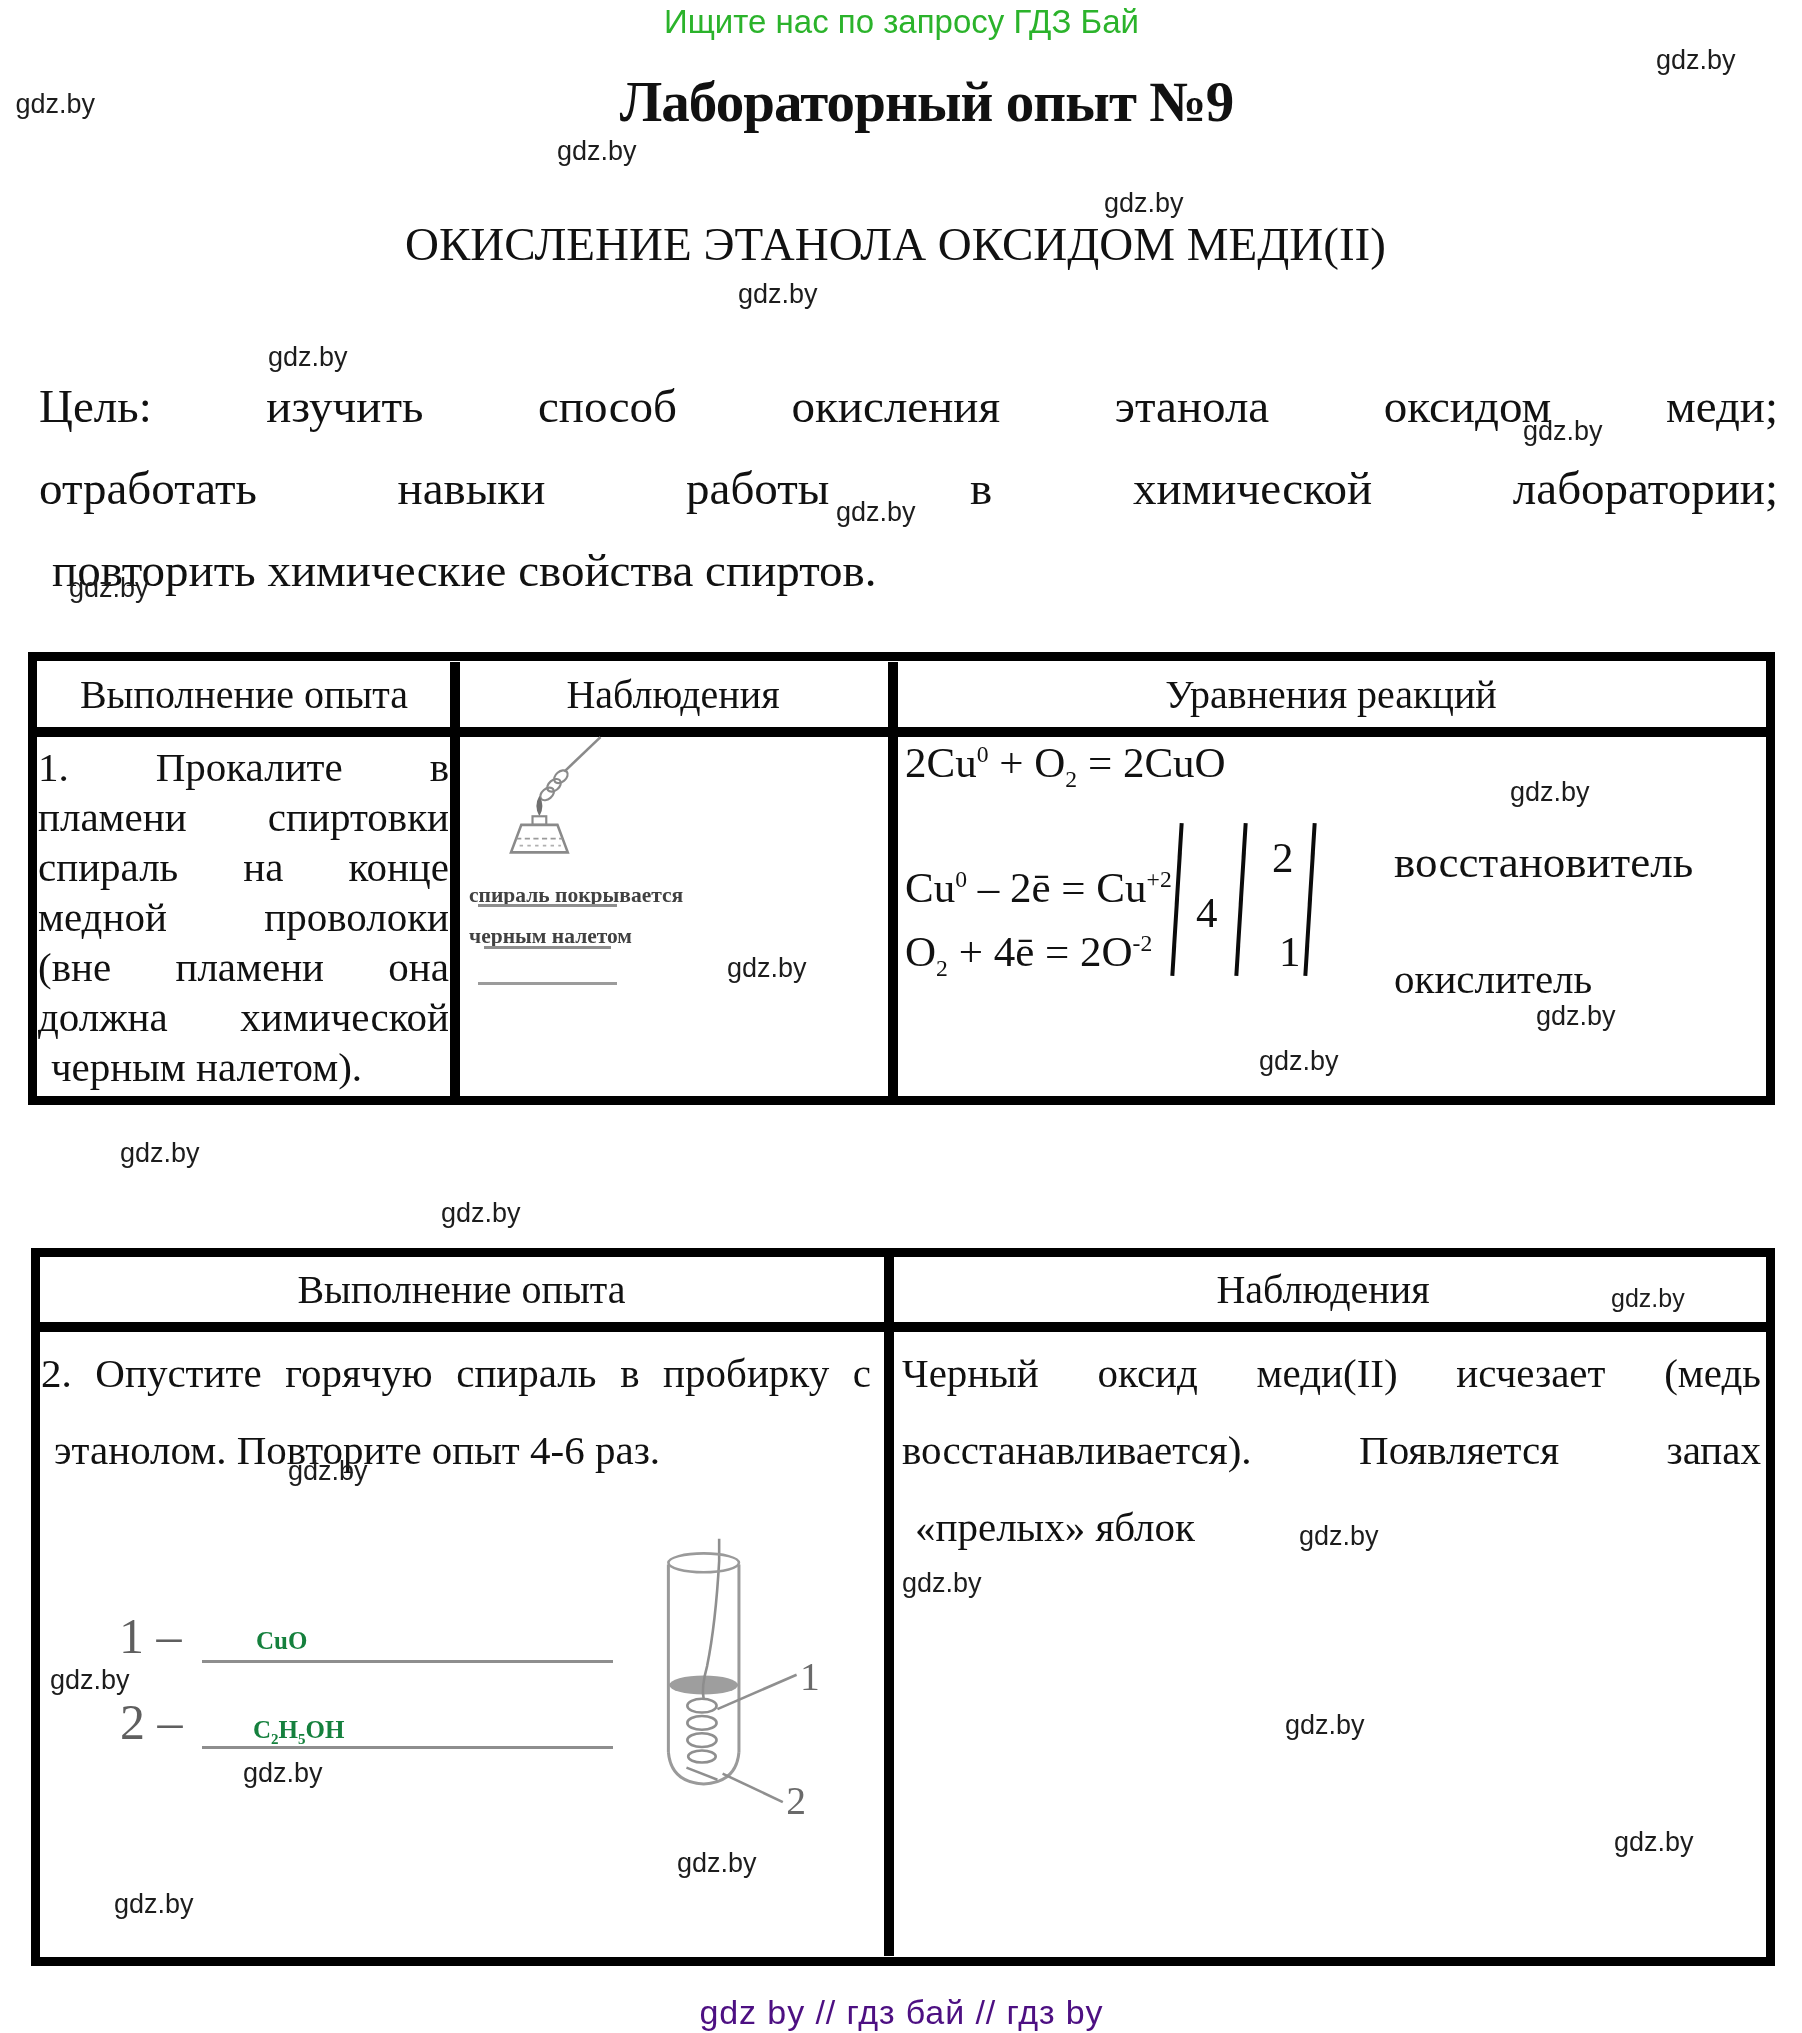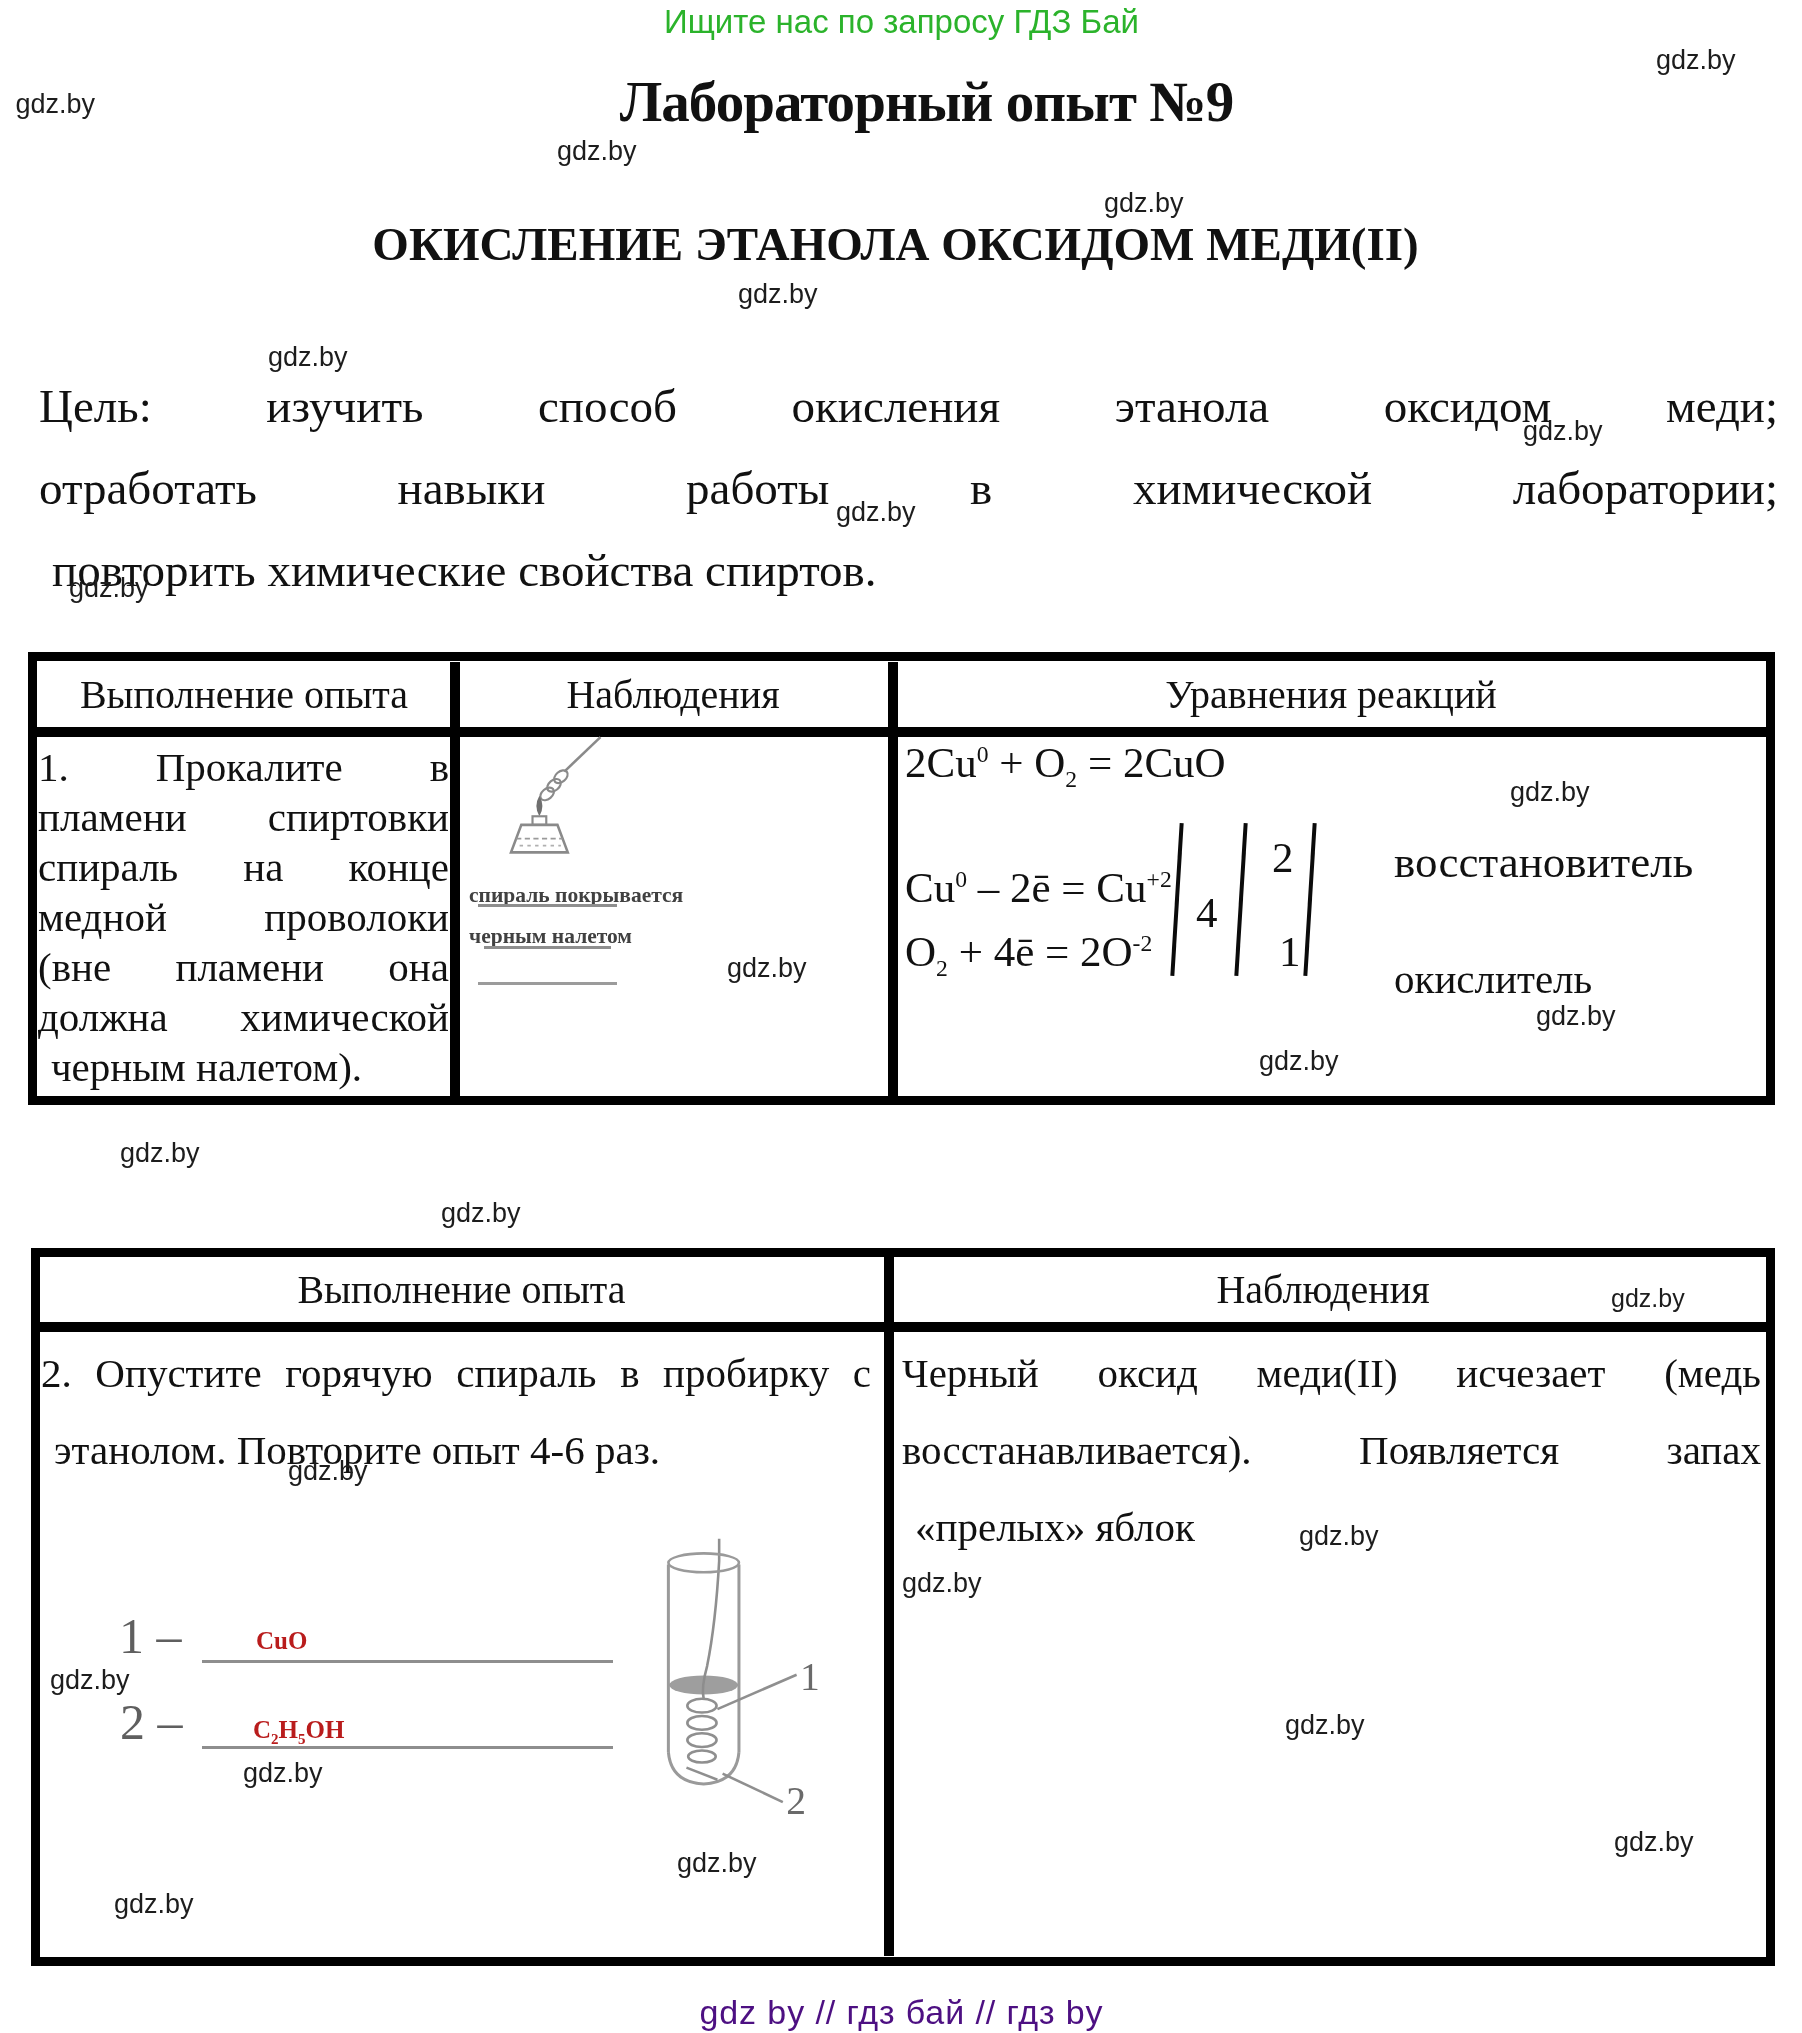--- a/index.html
+++ b/index.html
@@ -5,37 +5,37 @@
   html,body{margin:0;padding:0;}
   body{width:1803px;height:2034px;position:relative;background:#ffffff;overflow:hidden;
        font-family:"Liberation Serif",serif;color:#111;}
   .abs{position:absolute;}
   .wm{position:absolute;font:27px "Liberation Sans",sans-serif;color:#1d1d1d;white-space:nowrap;}
   .promo{position:absolute;top:3.4px;left:0;width:100%;text-align:center;
          font:33px "Liberation Sans",sans-serif;color:#2bb32b;}
   .title{position:absolute;top:69px;left:calc(50% + 25px);transform:translateX(-50%);
          font-weight:bold;font-size:57px;letter-spacing:-0.9px;white-space:nowrap;}
   .subtitle{position:absolute;top:217px;left:calc(50% - 6px);transform:translateX(-50%);
-            font-size:47px;white-space:nowrap;font-weight:bold;}
+            font-size:47px;white-space:nowrap;}
   .goal{position:absolute;left:39px;top:365px;width:1739px;font-size:47px;font-family:Liberation Serif, serif;}
   .goal div{height:82px;line-height:82px;}
   .jline{text-align:justify;text-align-last:justify;}
   .lline{text-align:left;margin-left:13px;}
   .tline{position:absolute;background:#000;}
   .tframe{position:absolute;border:9.5px solid #000;box-sizing:border-box;background:transparent;}
   .thead{position:absolute;font-size:40px;text-align:center;white-space:nowrap;}
   .cellblock{position:absolute;font-size:41px;}
   .eq{position:absolute;font-size:43px;white-space:nowrap;}
   .eq sup{font-size:55%;vertical-align:super;}
   .eq sub{font-size:55%;vertical-align:sub;}
   .bar{position:absolute;width:4.3px;height:153px;background:#0b0b0b;transform:rotate(3.5deg);}
   .obslbl{position:absolute;font-weight:bold;font-size:21.5px;color:#414141;text-align:center;white-space:nowrap;}
   .uline{position:absolute;height:2.6px;background:#8e8e8e;}
   .dnum{position:absolute;font-size:50px;color:#5f5f5f;white-space:nowrap;}
-  .dlbl{position:absolute;font-weight:bold;font-size:25px;color:#b91c1c;white-space:nowrap;}
+  .dlbl{position:absolute;font-weight:bold;font-size:25px;color:#15803d;white-space:nowrap;}
   .dlbl sub{font-size:60%;vertical-align:sub;}
   .footer{position:absolute;top:1993px;left:0;width:100%;text-align:center;
           font:34px "Liberation Sans",sans-serif;color:#4d1082;letter-spacing:0.9px;}
 </style>
 </head>
 <body>
 
 <div class="promo">Ищите нас по запросу ГДЗ Бай</div>
 
 <span class="wm" style="left:15.5px;top:89px;">gdz.by</span>

